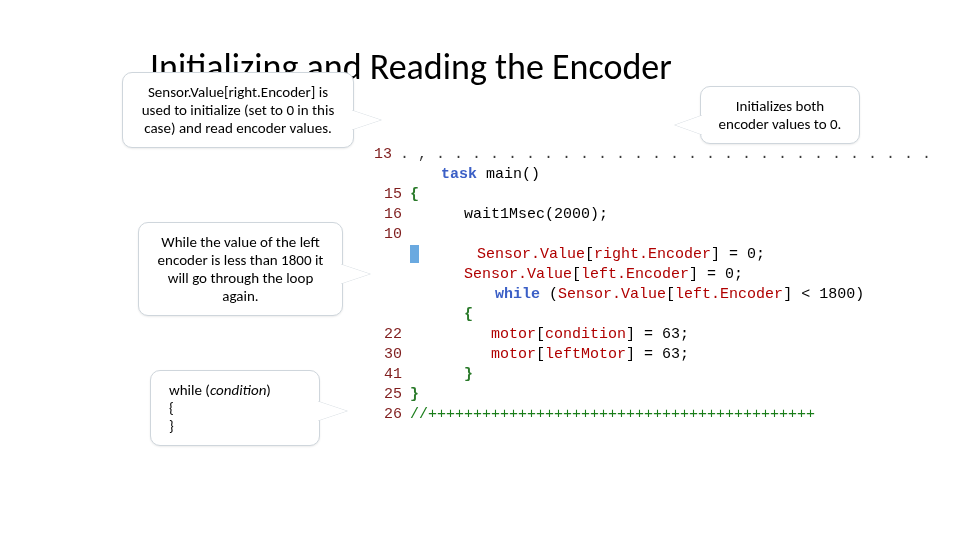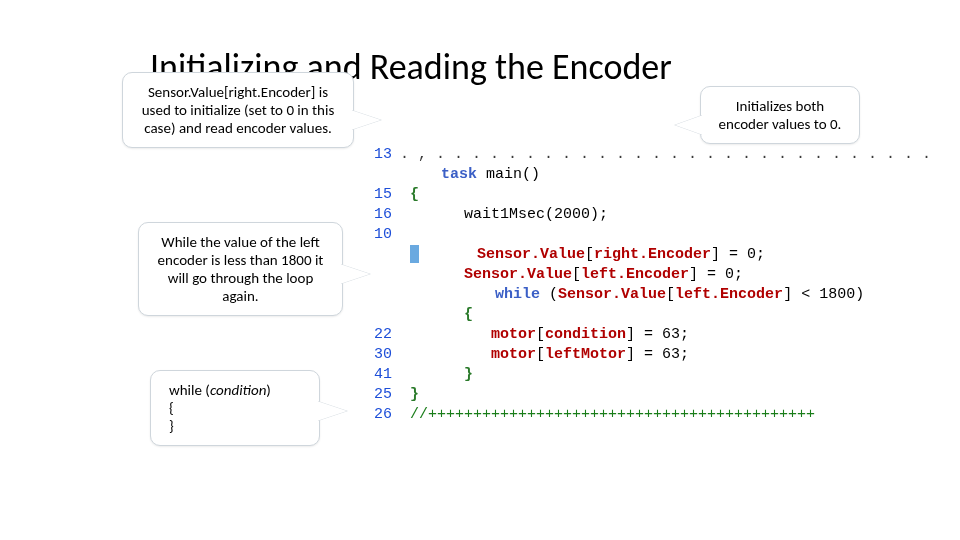--- a/index.html
+++ b/index.html
@@ -73,28 +73,28 @@
     left: 374px;
     width: 530px;
     height: 300px;
     font-family: Consolas, "Courier New", monospace;
     font-size: 15px;
     line-height: 20px;
   }
   .line { display: flex; white-space: pre; }
   .lnum {
     width: 28px;
-    text-align: left;
-    color: #1d4ed8;
+    text-align: right;
+    color: #7f1d1d;
     margin-right: 8px;
   }
   .dots { color: #3a3a3a; }
   .kw { color: #3b5fc6; font-weight: bold; margin-left: 31px; }
   .ident { color: #000; }
-  .str { color: #b00000; font-weight: bold; }
+  .str { color: #b00000; }
   .brace { color: #2a7a2a; font-weight: bold; }
   .comment { color: #1a7d1a; }
   .cursor {
     display: inline-block;
     width: 9px; height: 18px;
     background: #6aa9e0;
     vertical-align: middle;
     margin-right: 4px;
   }
 </style>

